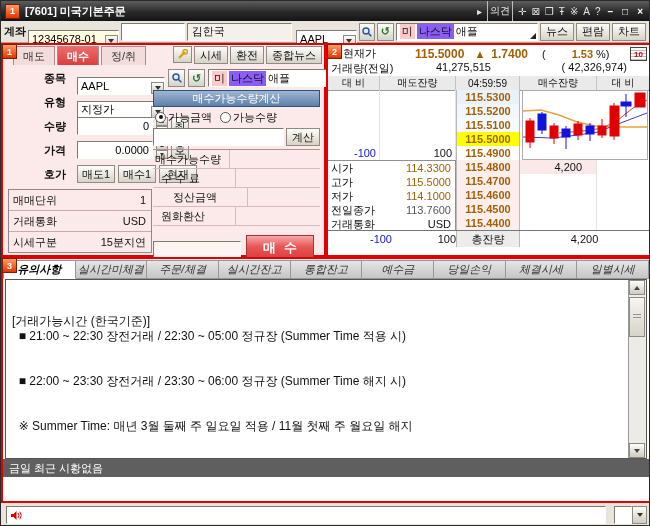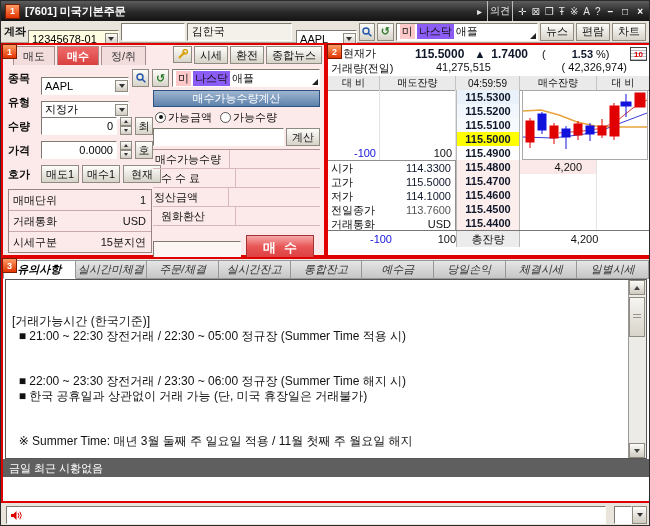--- a/index.html
+++ b/index.html
@@ -14,21 +14,21 @@
   .tb-title{color:#fff;font-weight:bold;margin-left:5px;flex:1;white-space:nowrap;}
   .tb-icons{display:flex;align-items:center;gap:5px;color:#e4e4e4;font-size:10px;}
   .tb-icons .boxed{border:1px solid #bdbdbd;padding:16px 2px;line-height:12px;}
   .tb-icons span{cursor:default;}
   .winbtn{color:#fff;font-weight:bold;padding:0 2px;}
   
   .toolbar{position:absolute;left:0;top:20px;width:100%;height:22px;background:#e9e5dc;border-bottom:1px solid #a8a49a;
     display:flex;align-items:center;padding:0 3px;box-sizing:border-box;gap:2px;}
   .lbl{font-weight:bold;white-space:nowrap;}
   .sunken{border:1px solid;border-color:#7d7a72 #fdfdfa #fdfdfa #7d7a72;background:#fff;box-sizing:border-box;}
-  .combo{display:flex;align-items:center;height:18px;margin-top:15px;}
+  .combo{display:flex;align-items:flex-end;height:18px;margin-top:15px;}
   .combo input{border:none;outline:none;height:100%;font:inherit;padding:0 3px;box-sizing:border-box;width:100%;background:transparent;}
   .drop-btn{width:15px;background:linear-gradient(#fdfdfa,#cfcbc1);border:1px solid #8f8b80;display:flex;align-items:center;justify-content:center;box-sizing:border-box;}
   .tri-down{width:0;height:0;border:3px solid transparent;border-top:4px solid #333;margin-top:3px;}
   .btn3d{background:linear-gradient(#fdfdfa,#d7d3c9);border:1px solid #8f8b80;display:flex;align-items:center;justify-content:center;
     font:inherit;padding:8px 5px;height:18px;box-sizing:border-box;white-space:nowrap;}
   .mkt-box{position:relative;display:flex;align-items:center;gap:2px;padding:0 3px;height:18px;background:#fff;}
   .chip-red{background:#ffc9c9;padding:0 2px;}
   .chip-blue{background:#8b5cf6;padding:0 2px;}
   .corner-tri{position:absolute;right:1px;bottom:1px;width:0;height:0;border-left:6px solid transparent;border-bottom:6px solid #222;}
   
@@ -36,21 +36,21 @@
   .panel2{position:absolute;left:325px;top:42px;width:325px;height:214px;border:2px solid #e00000;background:#fff;box-sizing:border-box;}
   .panel3{position:absolute;left:0;top:256px;width:650px;height:246px;border:2px solid #e00000;background:#fff;box-sizing:border-box;}
   .corner-badge{position:absolute;left:-1px;top:-1px;z-index:9;}
   
   .p1-tabs{position:absolute;left:10px;top:1px;display:flex;align-items:flex-end;height:19px;}
   .ptab{padding:2px 9px 1px;border:1px solid #a98c8c;border-bottom:none;background:#f2dcdc;margin-right:2px;color:#333;}
   .ptab.active{background:linear-gradient(#ef6a6a,#d94040);color:#fff;font-weight:bold;}
   .p1-topbtns{position:absolute;right:2px;top:1px;display:flex;gap:2px;}
   .p1-topbtns .btn3d{height:17px;}
   .frow{position:absolute;left:5px;display:flex;align-items:center;height:20px;gap:3px;}
-  .frow .lbl{width:30px;}
+  .frow .lbl{width:30px;margin-left:36px;}
   .numfld{display:flex;align-items:center;height:18px;}
   .numfld input{border:none;outline:none;font:inherit;text-align:right;width:100%;padding:0 3px;background:transparent;}
   .spin{width:12px;height:18px;display:flex;flex-direction:column;box-sizing:border-box;}
   .spin div{flex:1;background:linear-gradient(#fdfdfa,#cfcbc1);border:1px solid #8f8b80;display:flex;align-items:center;justify-content:center;}
   .tri-up-s{width:0;height:0;border:2px solid transparent;border-bottom:3px solid #333;margin-bottom:2px;}
   .tri-dn-s{width:0;height:0;border:2px solid transparent;border-top:3px solid #333;margin-top:2px;}
   .sqbtn{width:18px;height:18px;padding:0;}
   .info-tbl{position:absolute;left:5px;top:144px;width:142px;border:1px solid #9b8383;background:#fce9e9;}
   .info-tbl .row{display:flex;height:20px;align-items:center;border-bottom:1px solid #c9a9a9;}
   .info-tbl .row:last-child{border-bottom:none;}
@@ -67,21 +67,21 @@
   .calc-in .sunken{flex:1;height:18px;}
   .calc-tbl{margin-top:2px;border-top:1px solid #b09292;}
   .calc-tbl .row{display:flex;height:18px;align-items:center;border-bottom:1px solid #d9baba;}
   .calc-tbl .k{width:74px;padding-left:2px;border-right:1px solid #d9baba;height:100%;display:flex;align-items:center;}
   .buy-row{display:flex;align-items:flex-end;gap:5px;margin-top:9px;}
   .buy-btn{width:68px;height:26px;background:linear-gradient(#f6a9a9,#e85555 45%,#da3c3c);border:1px solid #a33333;
     color:#fff;font-weight:bold;font-size:13px;display:flex;align-items:center;justify-content:center;letter-spacing:8px;padding-left:8px;box-sizing:border-box;}
   
   .q-row1{position:absolute;left:0;top:1px;width:100%;height:15px;display:flex;align-items:center;}
   .q-row2{position:absolute;left:0;top:16px;width:100%;height:15px;display:flex;align-items:flex-start;border-bottom:1px solid #9a9a9a;}
-  .red{color:#0f172a;}
+  .red{color:#a16207;}
   .blue{color:#1212dd;}
   .q-head{position:absolute;left:0;top:31px;width:100%;height:14px;display:flex;background:#eaeaea;border-bottom:1px solid #9a9a9a;font-size:10px;}
   .q-head div{display:flex;align-items:center;justify-content:center;border-right:1px solid #c4c4c4;box-sizing:border-box;}
   .book{position:absolute;left:0;top:45px;width:100%;}
   .brow{display:flex;height:14px;}
   .brow .c{box-sizing:border-box;border-right:1px solid #e3e3e3;display:flex;align-items:center;justify-content:flex-end;padding-right:3px;}
   .c1{width:52px;} .c2{width:76px;} .c3{width:64px;border-left:1px solid #b9b9b9;border-right:1px solid #b9b9b9 !important;
       justify-content:center !important;padding-right:0 !important;font-weight:bold;}
   .c4{width:77px;} .c5{width:52px;border-right:none !important;}
   .q-total{position:absolute;left:0;top:185px;width:100%;height:16px;display:flex;border-top:1px solid #777;align-items:center;}
@@ -301,21 +301,21 @@
       <div class="calc-tbl">
         <div class="row">
             <span class="k">매수가능수량</span>
             <span class="v"></span>
           </div>
         <div class="row">
             <span class="k" style="padding-left:8px;">수 수 료</span>
             <span class="v"></span>
           </div>
         <div class="row">
-            <span class="k" style="padding-left:1px;">정산금액</span>
+            <span class="k" style="padding-left:20px;">정산금액</span>
             <span class="v"></span>
           </div>
         <div class="row">
             <span class="k" style="padding-left:8px;">원화환산</span>
             <span class="v"></span>
           </div>
       </div>
       <div class="buy-row">
         <span class="sunken" style="width:88px;height:20px;background:#fdf4f4;"></span>
         <span class="buy-btn">매수</span>
@@ -492,21 +492,21 @@
       <span class="tab3">실시간잔고</span>
       <span class="tab3">통합잔고</span>
       <span class="tab3">예수금</span>
       <span class="tab3">당일손익</span>
       <span class="tab3">체결시세</span>
       <span class="tab3">일별시세</span>
     </div>
     <div class="notice-box">
       <div class="notice-text">
         <div>[거래가능시간 (한국기준)]</div><div>  ■ 21:00 ~ 22:30 장전거래 / 22:30 ~ 05:00 정규장 (Summer Time 적용 시)</div>
-        <div>  ■ 22:00 ~ 23:30 장전거래 / 23:30 ~ 06:00 정규장 (Summer Time 해지 시)</div><div>  ■ 한국 공휴일과 상관없이 거래 가능 (단, 미국 휴장일은 거래불가)</div>
+        <div>  ■ 22:00 ~ 23:30 장전거래 / 23:30 ~ 06:00 정규장 (Summer Time 해지 시)</div>
         <div>  ※ Summer Time: 매년 3월 둘째 주 일요일 적용 / 11월 첫째 주 월요일 해지</div><div></div>
         
         
         
       </div>
       <div class="sbar">
         <span class="sbtn" style="top:0;">
             <span style="width:0;height:0;border:3px solid transparent;border-bottom:4px solid #444;margin-bottom:3px;"></span>
           </span>
         <span class="sthumb"></span>

